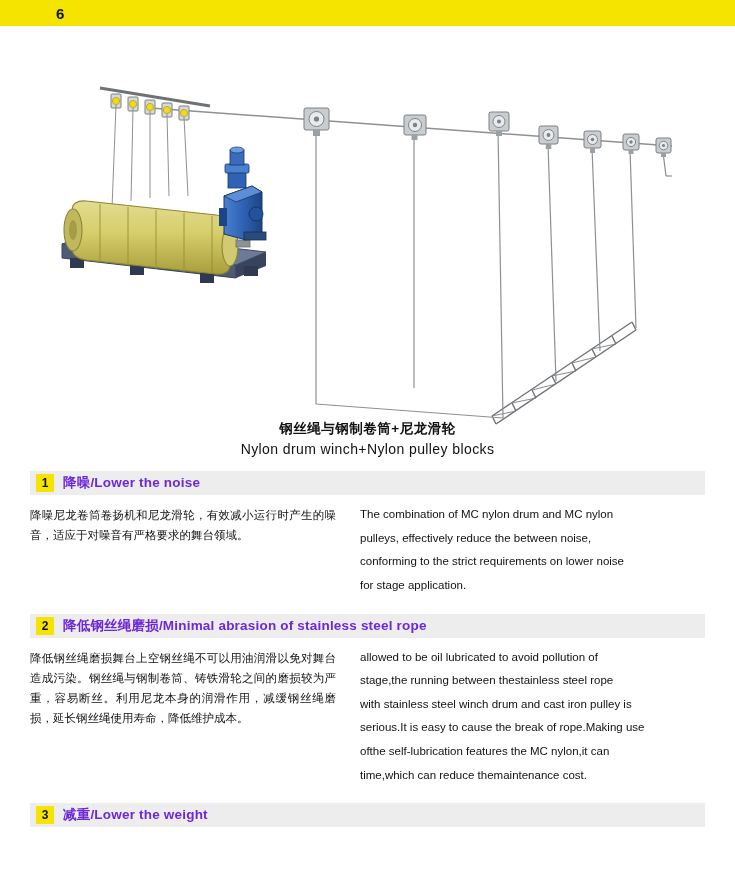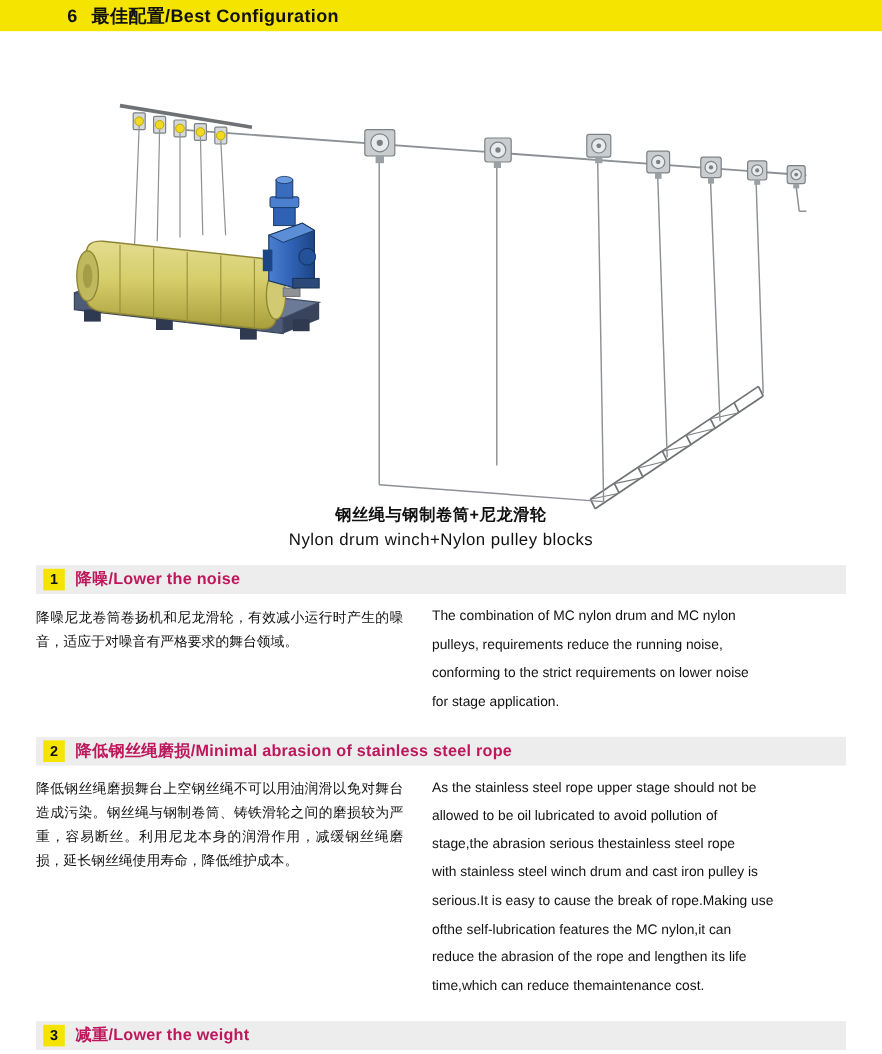--- a/index.html
+++ b/index.html
@@ -91,21 +91,21 @@
     font-weight: bold;
     display: flex;
     align-items: center;
     justify-content: center;
     margin-left: 6px;
     margin-right: 9px;
   }
   .sec-bar .sec-title {
     font-size: 13.5px;
     font-weight: bold;
-    color: #be185d;
+    color: #6d28d9;
     letter-spacing: 0.2px;
   }
 
   
   .cols {
     display: flex;
     margin-top: 10px;
   }
   .col-left {
     width: 318px;
@@ -131,21 +131,20 @@
   }
   .en-line { display: block; margin-bottom: 5px; }
 </style>
 </head>
 <body>
 
 <div class="page">
 
   <div class="top-header">
     <span class="num">6</span>
-    <span class="title">最佳配置/Best Configuration</span>
   </div>
 
   <div class="illustration">
     <svg width="735" height="400" viewBox="0 0 735 400" xmlns="http://www.w3.org/2000/svg">
       <defs>
         <linearGradient id="drumGrad" x1="0" y1="0" x2="0" y2="1">
           <stop offset="0%" stop-color="#e3dc8e"></stop>
           <stop offset="45%" stop-color="#d6cd6a"></stop>
           <stop offset="100%" stop-color="#a89f3c"></stop>
         </linearGradient>
@@ -328,46 +327,44 @@
       <span class="badge">1</span>
       <span class="sec-title">降噪/Lower the noise</span>
     </div>
     <div class="cols">
       <div class="col-left">
         <div class="cn-text">降噪尼龙卷筒卷扬机和尼龙滑轮，有效减小运行时产生的噪音，适应于对噪音有严格要求的舞台领域。</div>
       </div>
       <div class="col-right">
         <div class="en-text">
           <span class="en-line">The combination of MC nylon drum and MC nylon</span>
-          <span class="en-line">pulleys, requirements reduce the running noise,</span>
+          <span class="en-line">pulleys, effectively reduce the between noise,</span>
           <span class="en-line">conforming to the strict requirements on lower noise</span>
           <span class="en-line">for stage application.</span>
         </div>
       </div>
     </div>
   </div>
 
   <div class="section">
     <div class="sec-bar">
       <span class="badge">2</span>
       <span class="sec-title">降低钢丝绳磨损/Minimal abrasion of stainless steel rope</span>
     </div>
     <div class="cols">
       <div class="col-left">
         <div class="cn-text">降低钢丝绳磨损舞台上空钢丝绳不可以用油润滑以免对舞台造成污染。钢丝绳与钢制卷筒、铸铁滑轮之间的磨损较为严重，容易断丝。利用尼龙本身的润滑作用，减缓钢丝绳磨损，延长钢丝绳使用寿命，降低维护成本。</div>
       </div>
       <div class="col-right">
         <div class="en-text">
-          <span class="en-line">As the stainless steel rope upper stage should not be</span>
           <span class="en-line">allowed to be oil lubricated to avoid pollution of</span>
-          <span class="en-line">stage,the abrasion serious thestainless steel rope</span>
+          <span class="en-line">stage,the running between thestainless steel rope</span>
           <span class="en-line">with stainless steel winch drum and cast iron pulley is</span>
           <span class="en-line">serious.It is easy to cause the break of rope.Making use</span>
           <span class="en-line">ofthe self-lubrication features the MC nylon,it can</span>
-          <span class="en-line">reduce the abrasion of the rope and lengthen its life</span>
           <span class="en-line">time,which can reduce themaintenance cost.</span>
         </div>
       </div>
     </div>
   </div>
 
   <div class="section">
     <div class="sec-bar">
       <span class="badge">3</span>
       <span class="sec-title">减重/Lower the weight</span>

